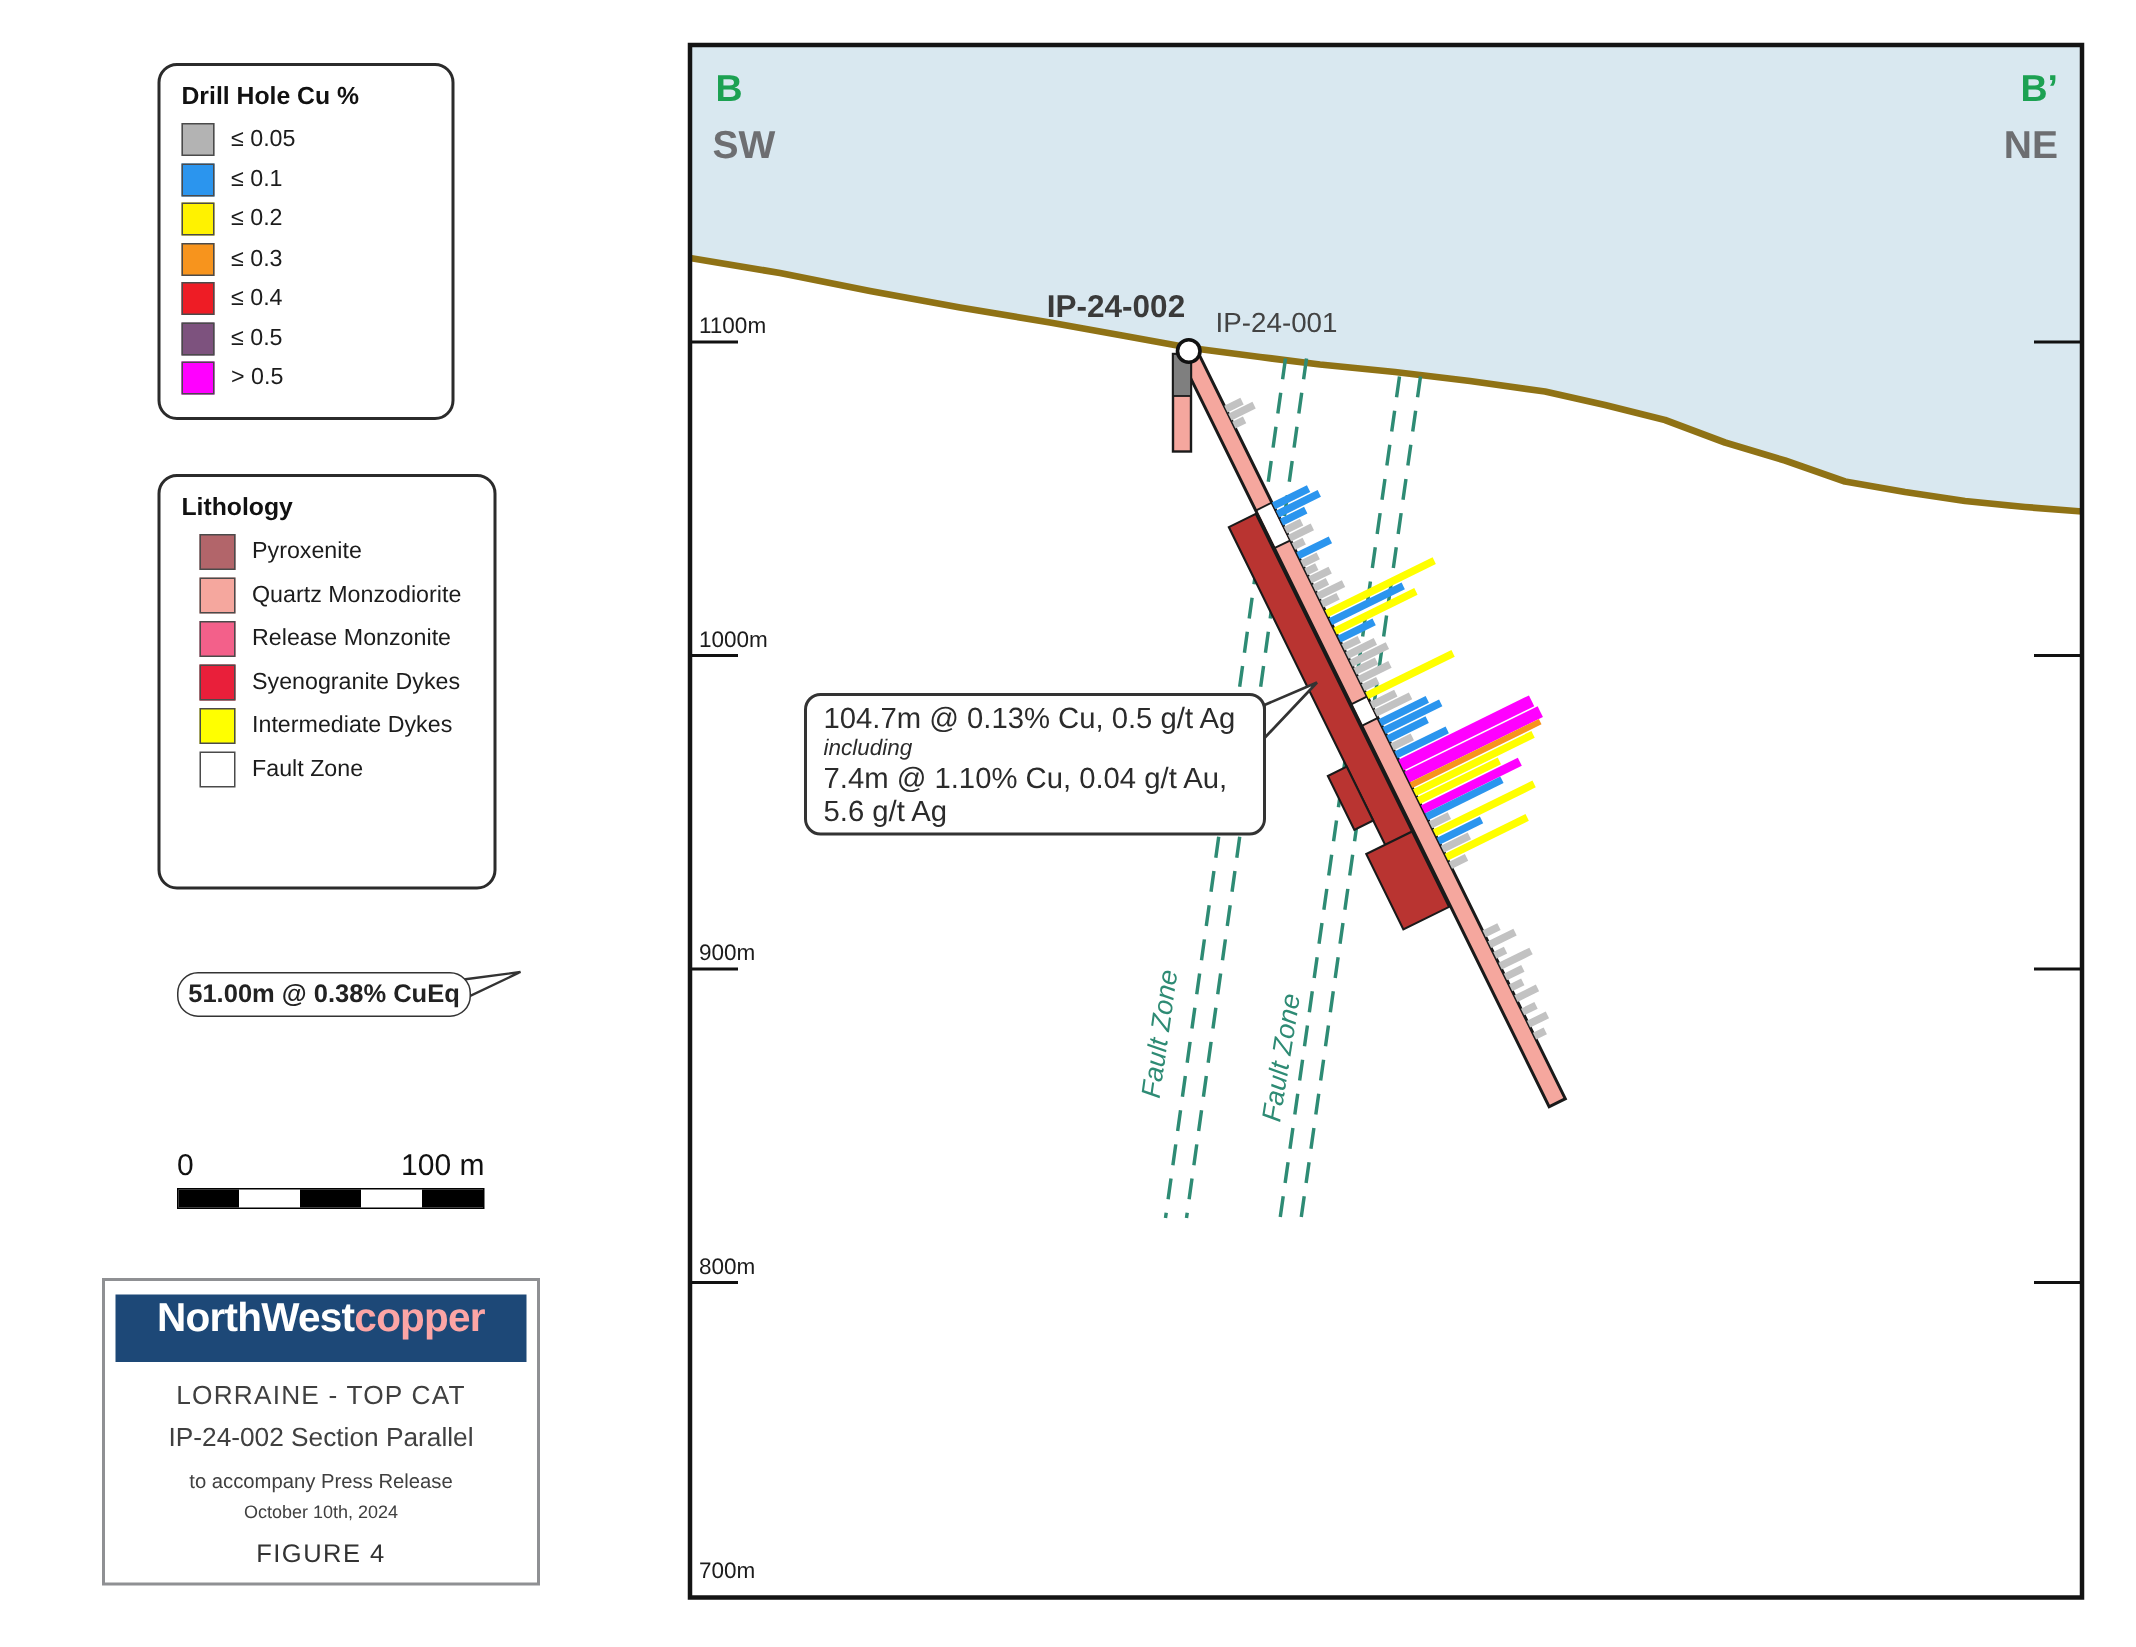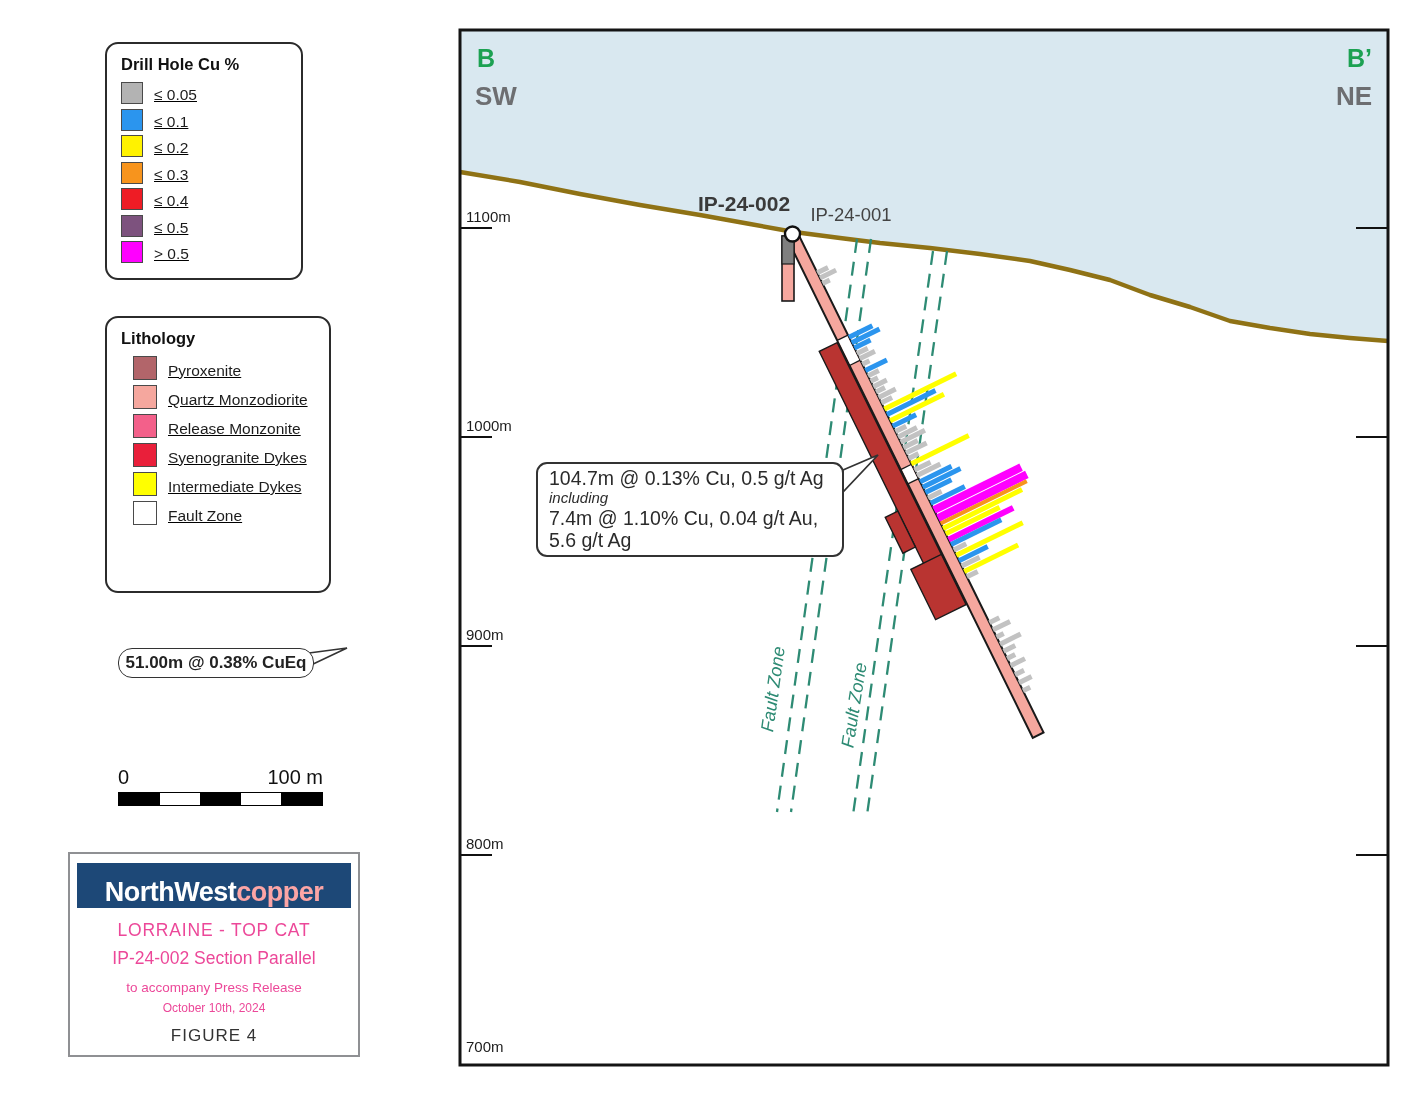--- a/index.html
+++ b/index.html
@@ -3,38 +3,38 @@
 <meta charset="utf-8">
 <style>
   html,body{margin:0;padding:0;background:#fff;}
   body{width:1424px;height:1098px;position:relative;font-family:"Liberation Sans",sans-serif;overflow:hidden;}
   .abs{position:absolute;}
   
   .legend-box{position:absolute;background:#fff;border:2.2px solid #2b2b2b;border-radius:13px;box-sizing:border-box;padding:11px 14px;}
   #cu-legend{left:105px;top:42px;width:198px;height:238px;}
   #litho-legend{left:105px;top:316px;width:226px;height:277px;}
   .legend-title{font-weight:bold;font-size:16.5px;color:#111;margin-bottom:8px;}
-  .lg-row{display:flex;align-items:flex-end;margin-bottom:4.5px;text-decoration:underline;}
+  .lg-row{display:flex;align-items:center;margin-bottom:4.5px;}
   .sw{display:inline-block;border:1px solid #4a4a4a;box-sizing:border-box;margin-right:11px;}
   #cu-rows .sw{width:22px;height:22px;}
   #litho-rows .sw{width:24px;height:24px;}
   .lg-label{font-size:15.5px;color:#1c1c1c;}
   #litho-rows .lg-row{margin-bottom:5px;padding-left:12px;}
   
   .sample-callout{position:absolute;left:118px;top:648px;width:196px;height:30px;border:1.8px solid #333;border-radius:14px;background:#fff;box-sizing:border-box;display:flex;align-items:center;justify-content:center;font-weight:bold;font-size:17px;color:#222;z-index:2;}
   #callout-leader{position:absolute;left:308px;top:641px;z-index:1;}
   
   .scalebar{position:absolute;left:118px;top:766px;width:205px;}
   .sb-nums{display:flex;justify-content:space-between;font-size:20px;color:#111;margin-bottom:3px;}
   .sb-bar{height:12px;border:1.6px solid #000;box-sizing:content-box;
     background:linear-gradient(to right,#000 0 20%,#fff 20% 40%,#000 40% 60%,#fff 60% 80%,#000 80% 100%);}
   
   .title-block{position:absolute;left:68px;top:852px;width:292px;height:205px;background:#fff;border:2px solid #8f9093;box-sizing:border-box;}
-  .tb-banner{position:absolute;left:7px;top:9px;right:7px;height:45px;display:flex;align-items:flex-end;justify-content:center;font-weight:bold;font-size:27px;letter-spacing:-0.5px;}
-  .tb-line{position:absolute;left:0;width:100%;text-align:center;color:#ec4899;}
+  .tb-banner{position:absolute;left:7px;top:9px;right:7px;height:45px;display:flex;align-items:flex-start;justify-content:center;font-weight:bold;font-size:27px;letter-spacing:-0.5px;}
+  .tb-line{position:absolute;left:0;width:100%;text-align:center;color:#404040;}
   .tb-l1{top:66px;font-size:17.5px;letter-spacing:0.8px;}
   .tb-l2{top:94px;font-size:17.5px;}
   .tb-l3{top:126px;font-size:13.5px;}
   .tb-l4{top:147px;font-size:12px;}
   .tb-l5{top:172px;font-size:17px;letter-spacing:1px;color:#333;}
   
   svg text{font-family:"Liberation Sans",sans-serif;}
   .corner-letter{font-size:25px;font-weight:bold;}
   .corner-dir{font-size:26px;font-weight:bold;fill:#6d6e71;}
   .elev-label{font-size:15px;fill:#1c1c1c;}

